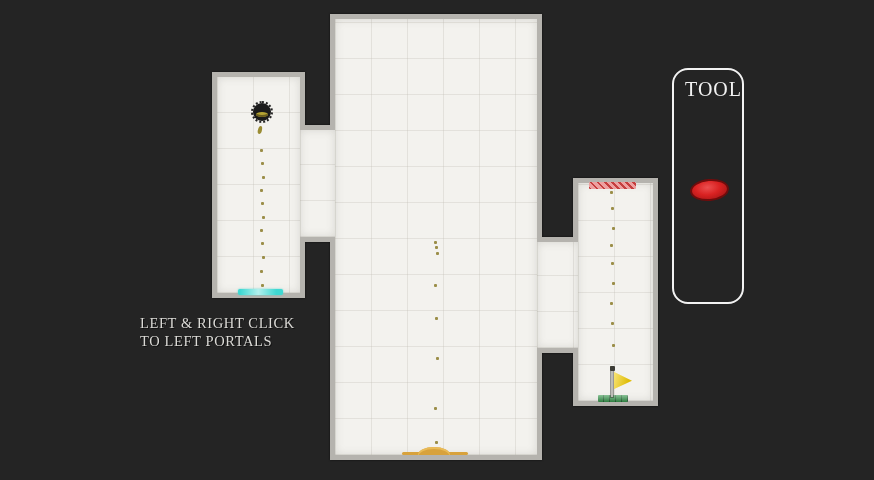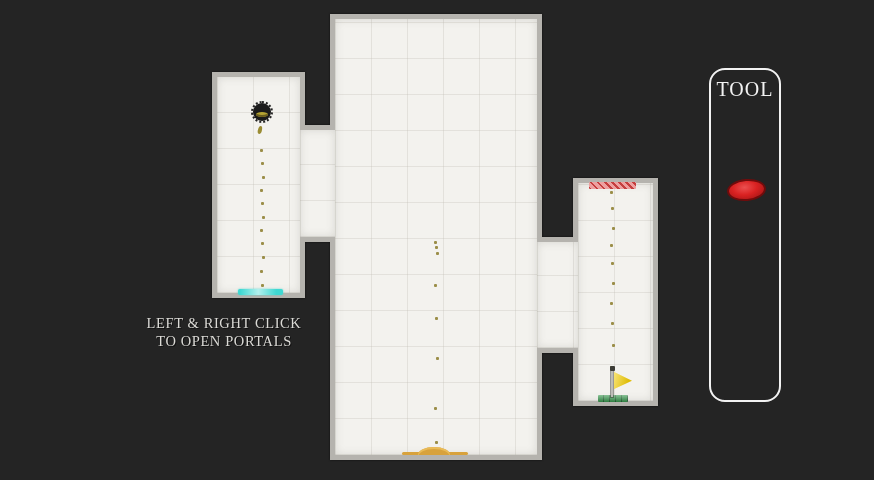--- a/index.html
+++ b/index.html
@@ -59,27 +59,27 @@
       background-color:var(--flag-yellow,#f2cd08);
       background-image:linear-gradient(105deg, rgba(255,255,255,.45), rgba(0,0,0,.08) 75%);}
 
   .sand-base{position:absolute;left:402px;top:452px;width:66px;height:3px;border-radius:2px;
       background:var(--sand,#d8a23c);}
   .sand-mound{position:absolute;left:418px;top:447px;width:32px;height:8px;
       border-radius:50% 50% 0 0/100% 100% 0 0;background:var(--sand,#d8a23c);
       box-shadow:inset 0 2px 0 rgba(235,190,90,.9);}
 
   
-  .instructions{position:absolute;left:140px;top:315px;width:168px;text-align:center;
+  .instructions{position:absolute;left:140px;top:315px;width:168px;text-align:left;
       color:var(--text-color,#dbdad6);font-size:14.5px;line-height:17.5px;letter-spacing:.6px;
       text-shadow:1px 1px 0 #101010;white-space:nowrap;}
 
   
-  .panel{position:absolute;left:672px;top:68px;width:72px;height:334px;box-sizing:border-box;
-      border:2px solid #f2f2f2;border-radius:16px;text-align:center;color:#f2f2f2;margin-left:37px;}
+  .panel{position:absolute;left:672px;top:68px;width:72px;height:236px;box-sizing:border-box;
+      border:2px solid #f2f2f2;border-radius:16px;text-align:right;color:#f2f2f2;}
   .panel-tool{margin-top:8px;font-size:20px;letter-spacing:1px;}
   .panel-quit{position:absolute;bottom:6px;left:0;width:100%;font-size:21px;letter-spacing:1px;cursor:pointer;}
   .tool-blob{position:absolute;left:16px;top:109px;width:39px;height:22px;box-sizing:border-box;
       border:2px solid #6e0c0c;border-radius:50%;transform:rotate(-5deg);
       background-color:var(--tool-blob,#d31d1d);
       background-image:radial-gradient(ellipse at 45% 35%, rgba(255,120,120,.55) 0%, rgba(255,60,60,.15) 45%, rgba(90,8,8,.5) 100%);
       cursor:pointer;}
 </style>
 </head>
 <body>
@@ -142,21 +142,21 @@
   <div class="goal-green"></div>
   <div class="flag-pole"></div>
   <div class="flag-cap"></div>
   <div class="flag-pennant"></div>
 
   <div class="sand-base"></div>
   <div class="sand-mound"></div>
 
   <div class="instructions">
     <div>LEFT &amp; RIGHT CLICK</div>
-    <div>TO OPEN PORTALS</div>
+    <div>TO LEFT PORTALS</div>
   </div>
 
   <div class="panel">
     <div class="panel-tool">TOOL</div>
     <div class="tool-blob"></div>
   </div>
 
 </div>
 
 </body></html>

